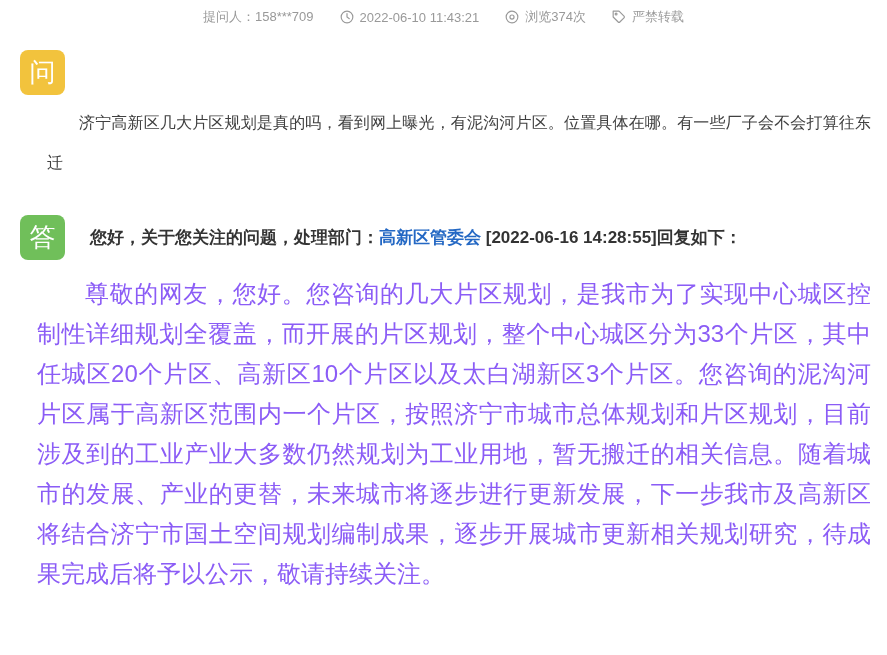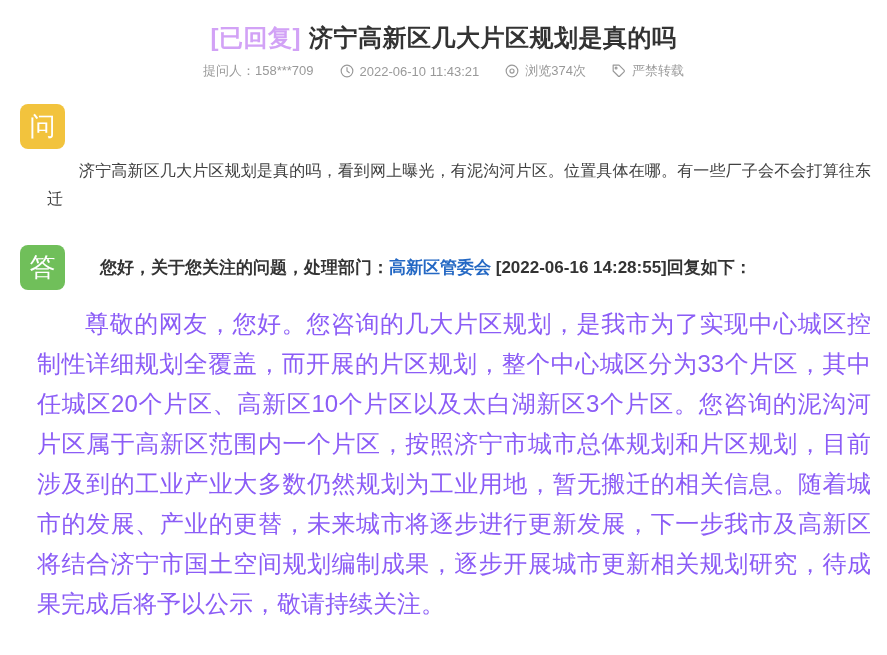--- a/index.html
+++ b/index.html
@@ -31,49 +31,48 @@
     width: 45px; height: 45px; border-radius: 8px; margin-left: 20px;
     display: flex; align-items: center; justify-content: center;
     color: #fff; font-size: 26px; flex: 0 0 45px;
   }
   .badge.q { background: #f2c33d; }
   .badge.a { background: #70bf5a; }
 
   
   .q-section { margin-top: 24px; }
   .q-text {
-    margin: 8px 16px 0 47px; font-size: 16px; line-height: 28px;
+    margin: 8px 16px 0 47px; font-size: 16px; line-height: 40px;
     color: #404040; text-align: justify; text-indent: 2em;
   }
 
   
   .status-row {
     margin: 28px 0 0 14px; display: flex; align-items: center; font-size: 15px;
   }
   .status-row .check { margin-right: 14px; flex: 0 0 auto; }
   .status-gray { color: #b3b3b3; }
   .dept-gray { margin-left: 13px; color: #b3b3b3; }
   .notice { margin-left: 27px; color: #333; }
 
   
   .a-section { margin-top: 32px; }
   .a-top { display: flex; align-items: center; }
-  .a-header { margin: 0 0 0 35px; font-size: 17px; font-weight: 700; color: #333; }
+  .a-header { margin: 0 0 0 25px; font-size: 17px; font-weight: 700; color: #333; }
   .dept-blue { color: #2468c4; cursor: pointer; }
   .a-body {
     margin: 14px 16px 0 37px; font-size: 24px; line-height: 40px;
     color: #8b5cf6; text-align: justify; text-indent: 2em;
   }
 </style>
 </head>
 <body>
 
 <div class="page">
 
-  <h1 class="title"><span class="tag">[已回复]</span><span>济宁高新区几大片区规划是真的吗</span></h1>
 
   <div class="meta">
     <span class="meta-item">
       <span>提问人：158***709</span>
     </span>
     <span class="meta-item">
       <span>
         <svg width="14" height="14" viewBox="0 0 24 24" fill="none" stroke="#999" stroke-width="2" stroke-linecap="round">
           <circle cx="12" cy="12" r="10"></circle>
             <path d="M12 6v6l4 3"></path>

